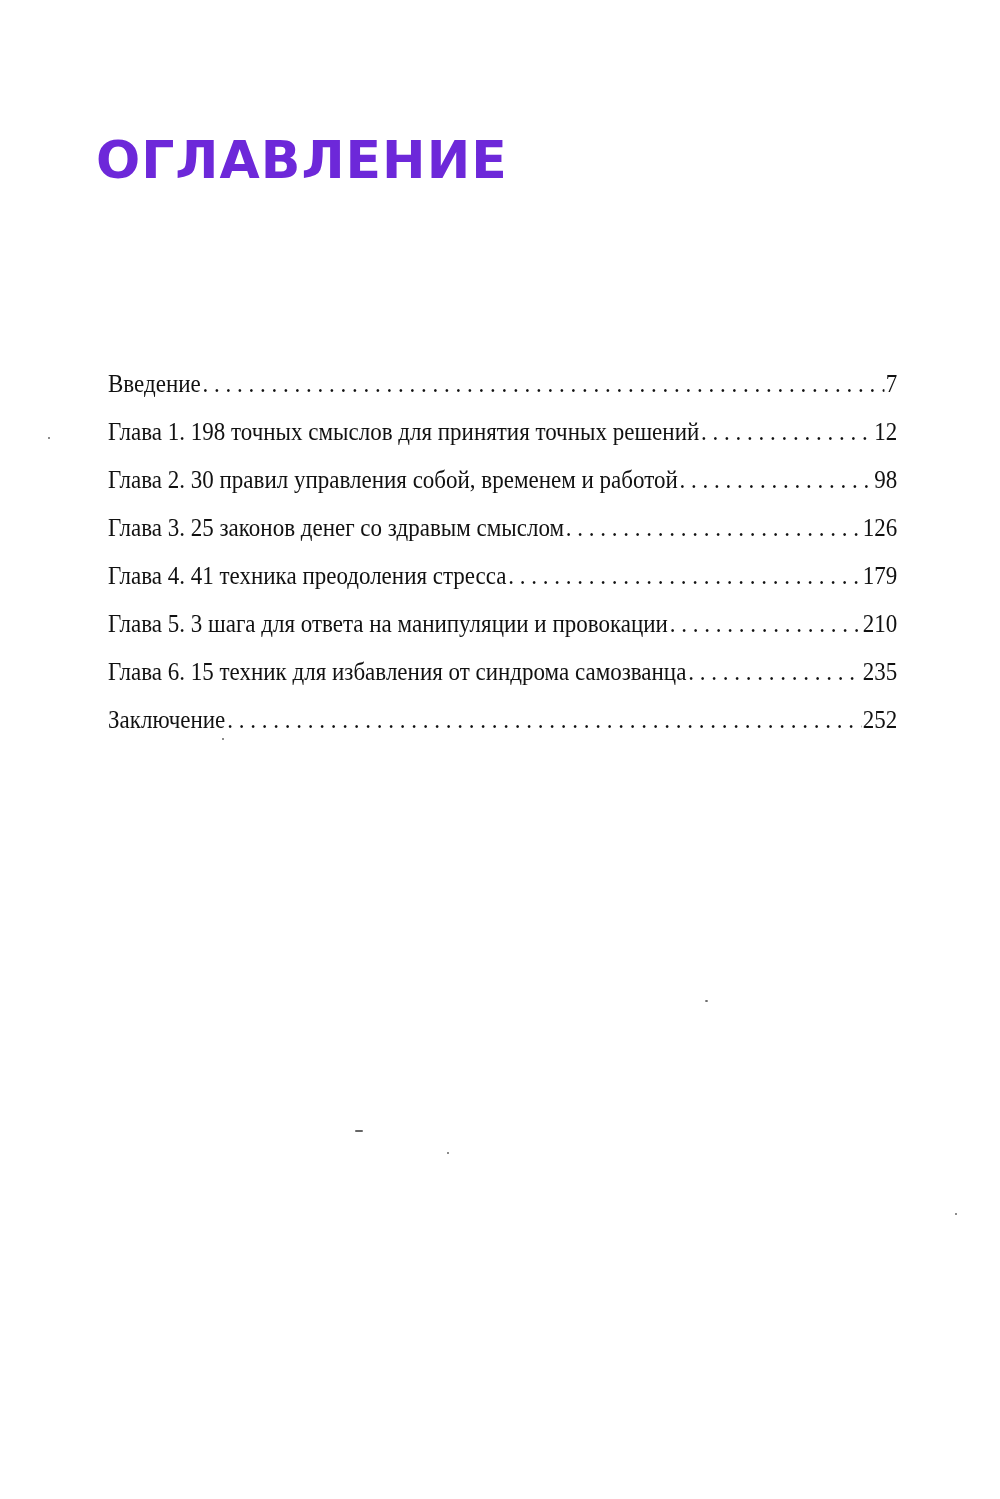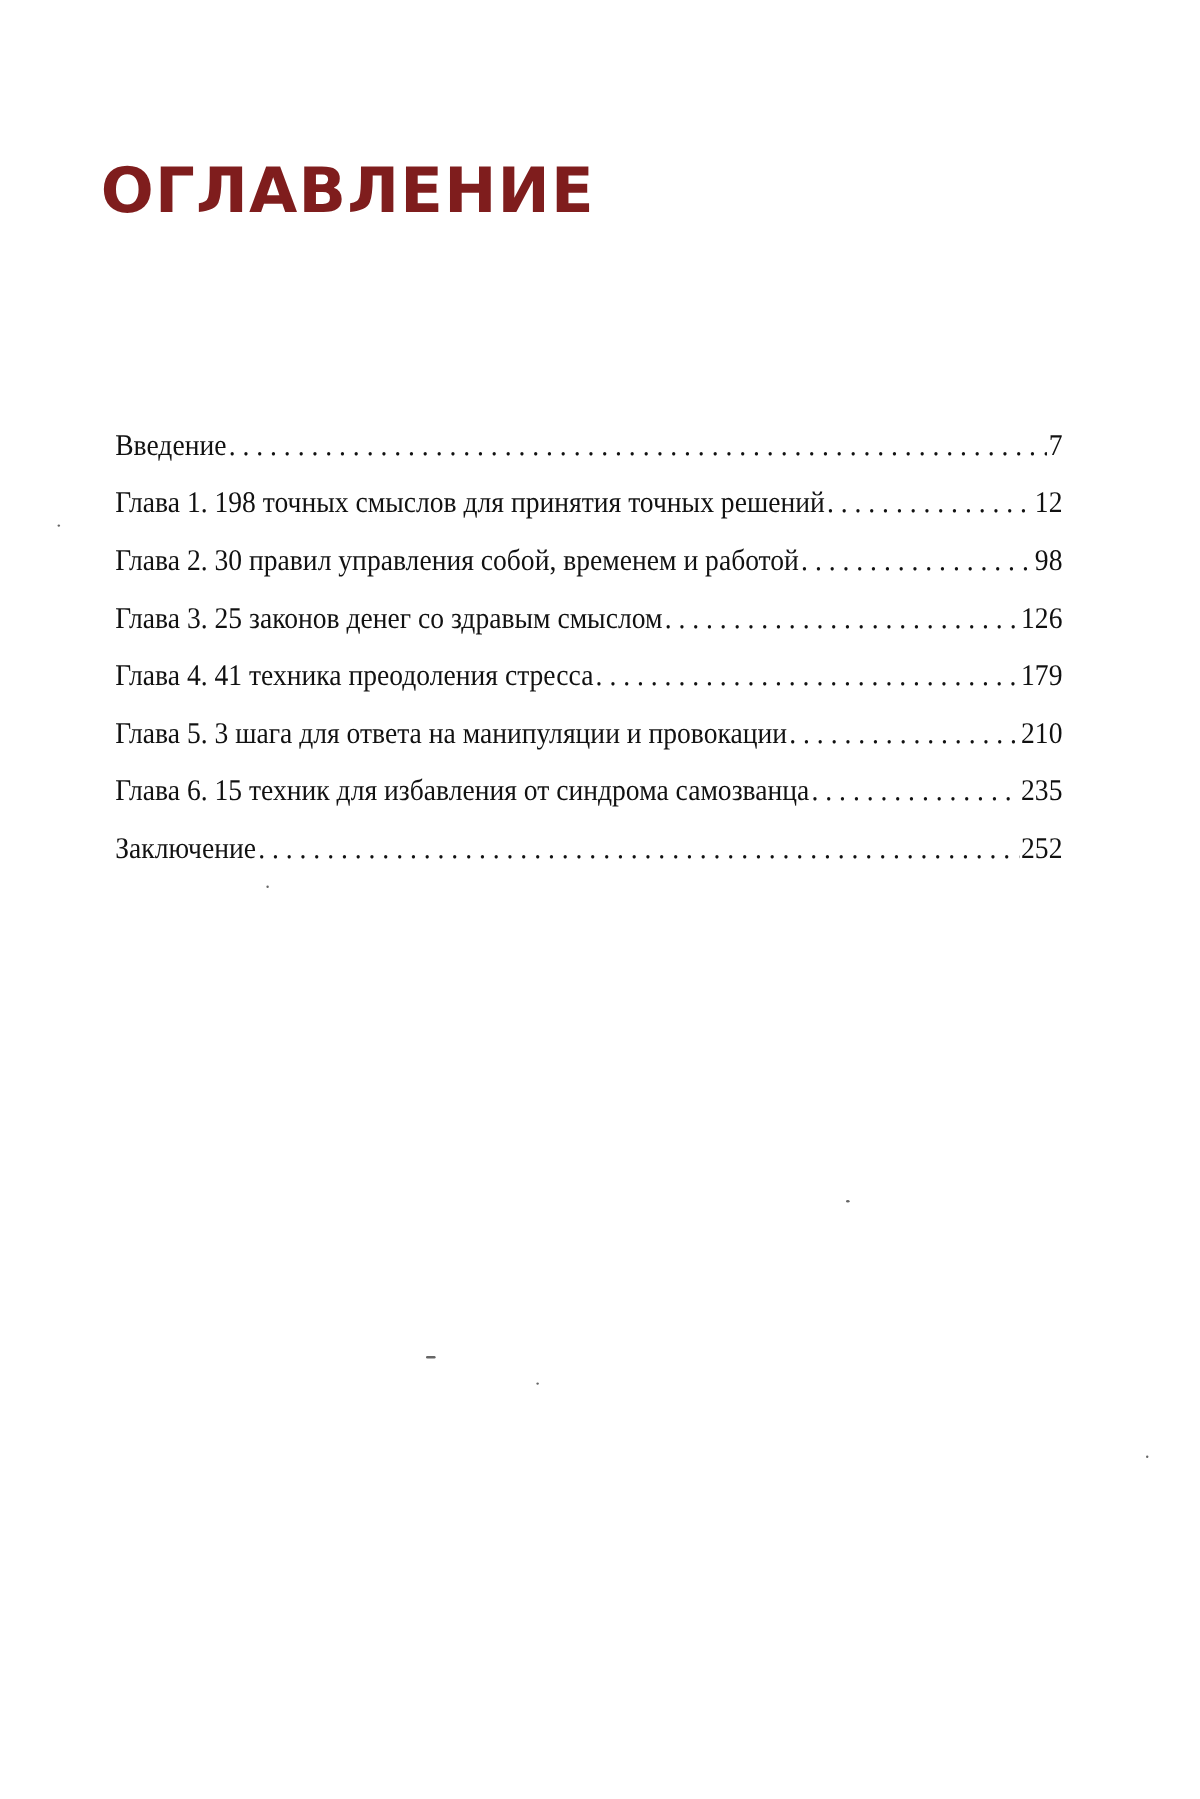--- a/index.html
+++ b/index.html
@@ -16,36 +16,36 @@
     }
     .page {
       position: absolute;
       left: 0; top: 0;
       width: 1000px;
       height: 1499px;
       background: #ffffff;
     }
     .title {
       position: absolute;
-      left: 84px;
+      left: 96px;
       top: 128px;
       margin: 0;
       font-family: "DejaVu Sans", sans-serif;
       font-weight: bold;
       font-size: 52px;
       letter-spacing: 1px;
       line-height: 64px;
-      color: #7f1d1d;
+      color: #6d28d9;
     }
     .toc {
       position: absolute;
       left: 96px;
       top: 356px;
       width: 790px;
-      margin: 0;
+      margin: 12px;
       padding: 0;
       list-style: none;
     }
     .toc-item {
       display: flex;
       align-items: baseline;
       height: 48px;
       font-family: "Liberation Serif", serif;
       font-size: 25px;
       line-height: 32px;

